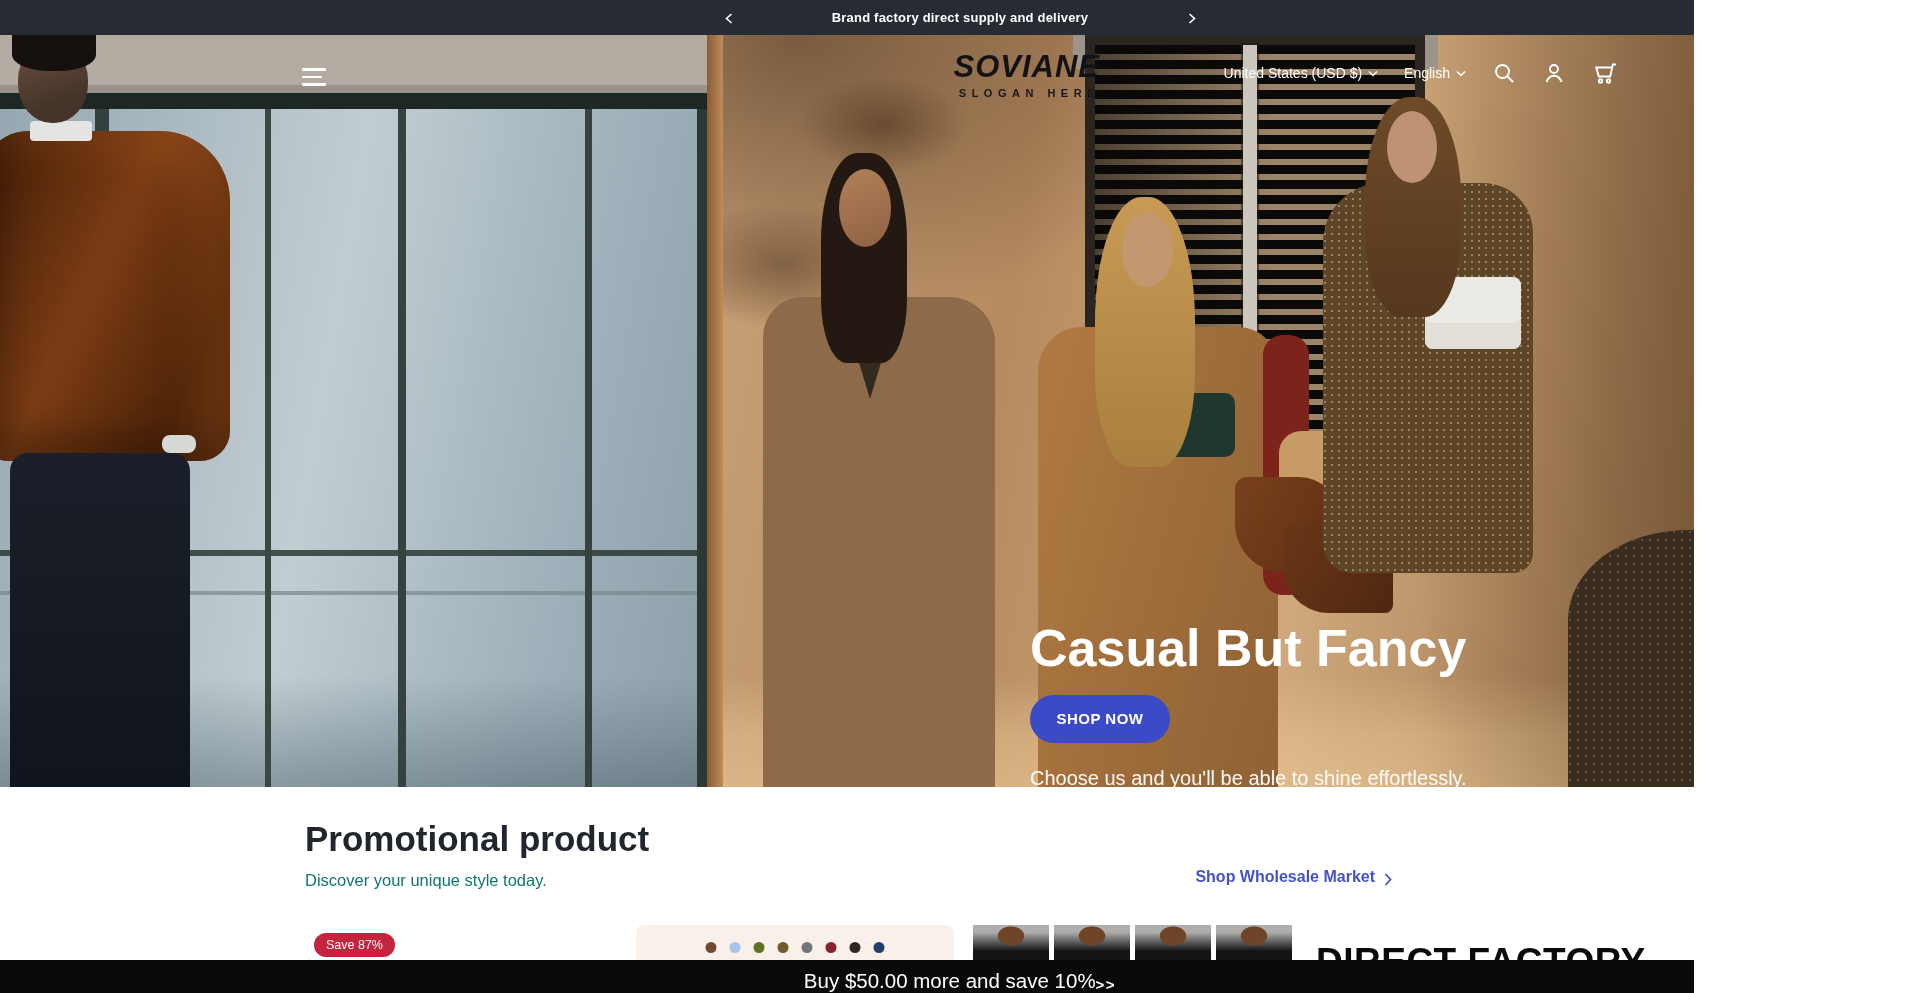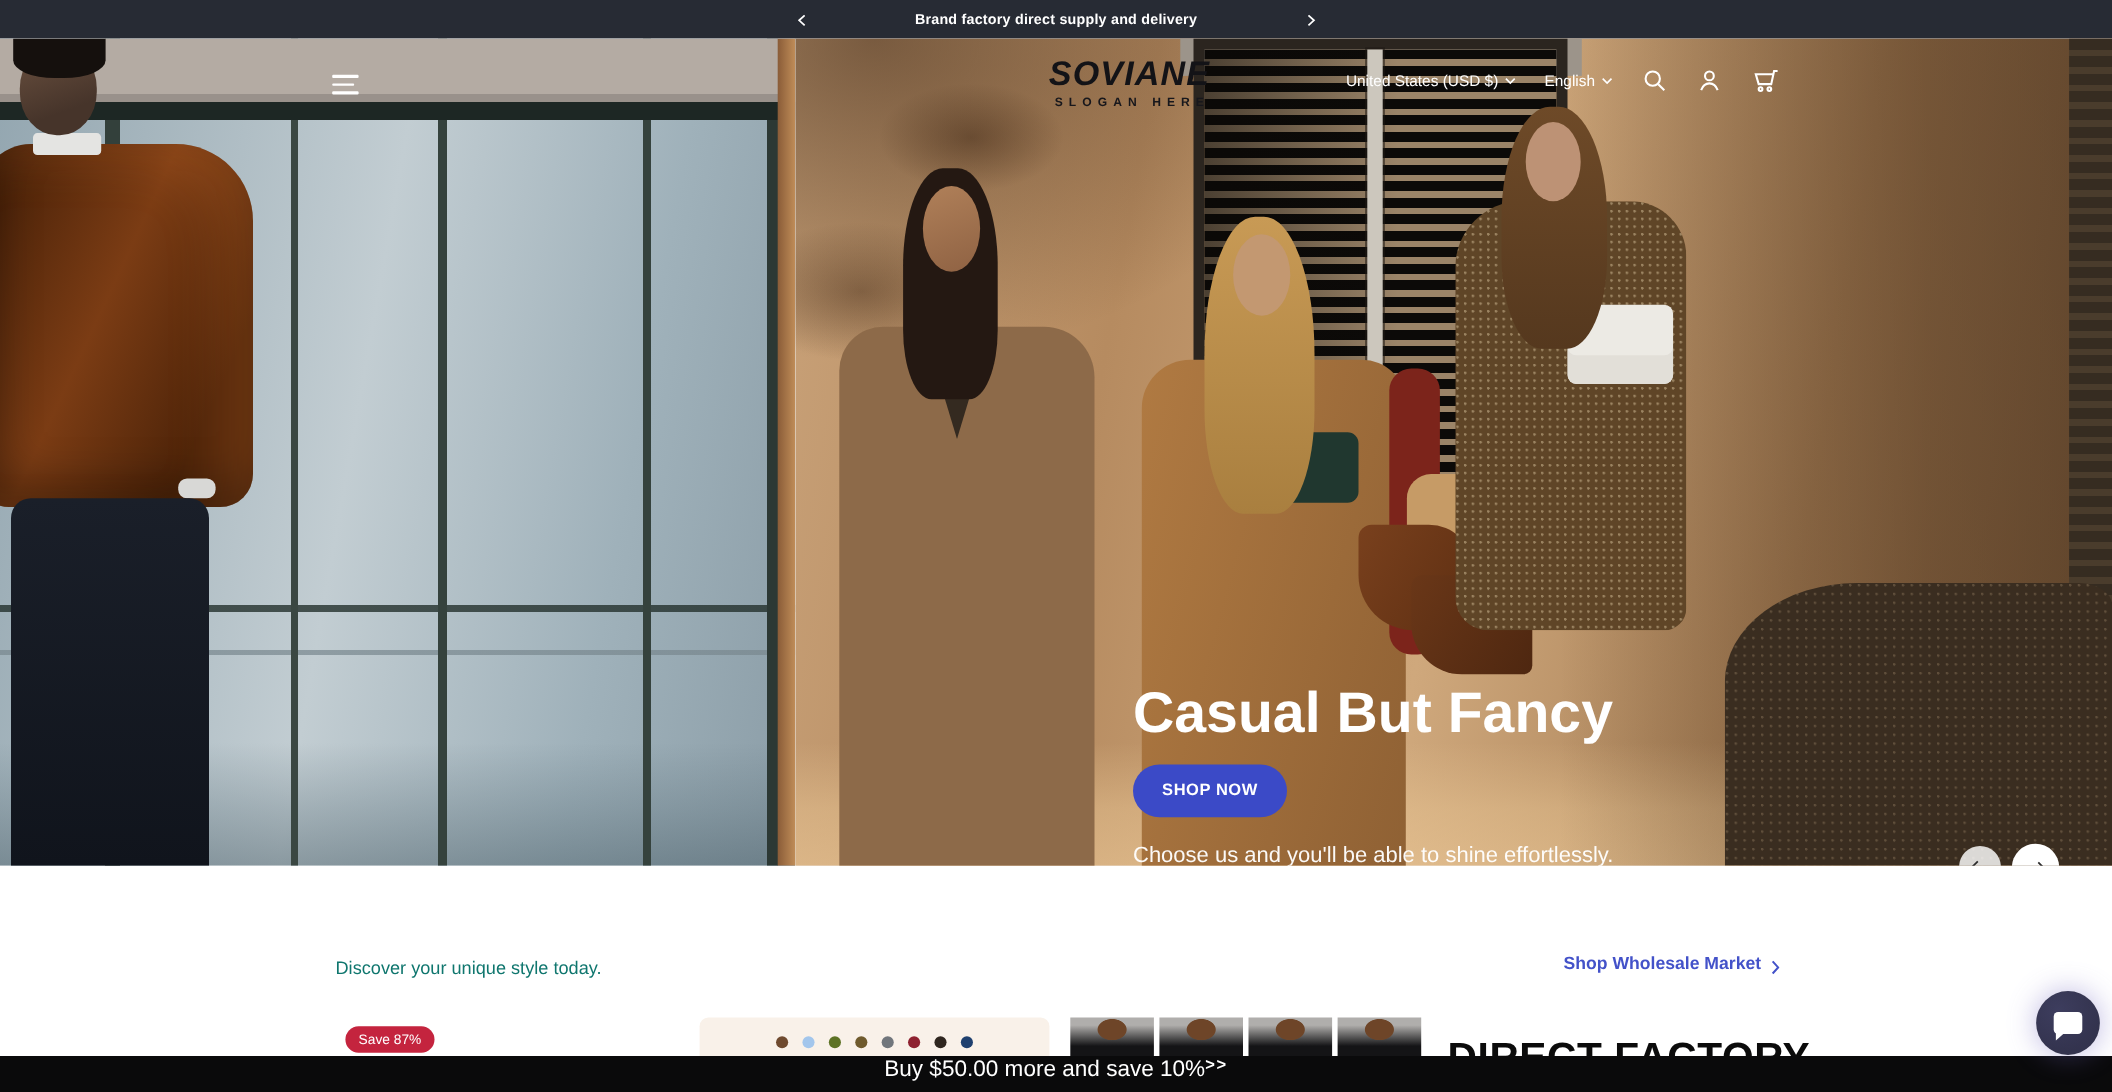--- a/index.html
+++ b/index.html
@@ -1,17 +1,17 @@
 <!DOCTYPE html>
 <html style="--accent-blue: #3b4ac7; --link-blue: #4352c9; --badge-red: #c4243e; --announcement-bg: #272b34; --bottom-bar-bg: #0a0a0b; --chat-bg: #33334e; --card-cream: #f9f1e9;"><head>
 <meta charset="utf-8">
 <style>
   html,body{margin:0;padding:0;background:#fff;}
-  .page{position:relative;width:1920px;height:993px;overflow:hidden;background:#fff;
-        font-family:"Liberation Sans",sans-serif;}
+  .page{position:relative;width:1676px;height:993px;overflow:hidden;background:#fff;
+        font-family:"Liberation Sans",sans-serif;padding-left:18px;}
 
   
   .ann-bar{position:absolute;left:0;top:0;width:1920px;height:35px;background:var(--announcement-bg,#272b34);
            display:flex;align-items:center;justify-content:center;}
   .ann-text{color:#fff;font-size:13px;font-weight:700;letter-spacing:.2px;}
   .ann-nav{position:absolute;top:5px;width:26px;height:26px;display:flex;align-items:center;justify-content:center;
            background:transparent;border:none;cursor:pointer;color:#fff;padding:0;}
   .ann-prev{left:716px;} .ann-next{left:1178px;}
 
   
@@ -132,21 +132,21 @@
   .card3{left:967px;background:#fff;}
   .tiles{position:absolute;left:6px;top:0;display:flex;gap:5px;}
   .tile{width:76px;height:35px;
       background-image:radial-gradient(22px 16px at 50% 11px,#6e4528 58%,rgba(0,0,0,0) 62%),
                        linear-gradient(180deg,#b0aeac 0 7px,#141416 26px);}
   .card4{left:1298px;background:#fff;}
   .df-text{position:absolute;left:18px;top:16px;font-size:37px;font-weight:800;letter-spacing:.5px;color:#0b0b0b;white-space:nowrap;}
 
   
   .bottom-bar{position:absolute;left:0;top:960px;width:1920px;height:33px;background:var(--bottom-bar-bg,#0a0a0b);
-      display:flex;align-items:flex-start;justify-content:center;z-index:50;cursor:pointer;}
+      display:flex;align-items:flex-end;justify-content:center;z-index:50;cursor:pointer;}
   .bb-text{color:#fff;font-size:20.5px;}
   .bb-arrows{color:#fff;font-size:15px;font-weight:700;letter-spacing:1.5px;}
 
   
   .chat-btn{position:absolute;left:1851px;top:901px;width:58px;height:58px;border-radius:50%;border:none;cursor:pointer;
       background:radial-gradient(circle at 35% 30%,#3d3d5e,var(--chat-bg,#33334e) 70%);z-index:60;
       box-shadow:0 0 26px rgba(110,100,190,.45);display:flex;align-items:center;justify-content:center;}
   .chat-bubble{position:relative;width:26px;height:20px;background:#fff;border-radius:4px;}
   .chat-bubble::after{content:"";position:absolute;left:2px;bottom:-6px;width:0;height:0;
       border-left:0 solid transparent;border-right:9px solid transparent;border-top:8px solid #fff;}
@@ -266,20 +266,21 @@
         </svg>
     </button>
     <button class="slider-nav nav-next">
       <svg width="18" height="14" viewBox="0 0 18 14" fill="none" stroke="#2b2b2b" stroke-width="1.6">
           <line x1="1" y1="7" x2="16" y2="7"></line>
           <polyline points="11,2 16,7 11,12"></polyline>
         </svg>
     </button>
   </div>
 
+  <div class="promo-title">Promotional product</div>
   <div class="promo-sub">Discover your unique style today.</div>
   <button class="promo-link">
     <span>Shop Wholesale Market</span>
     <svg width="8" height="13" viewBox="0 0 8 13" fill="none" stroke="#4352c9" stroke-width="1.8">
         <polyline points="1.5,1 6.5,6.5 1.5,12"></polyline>
       </svg>
   </button>
 
   <div class="card card1">
     <div class="badge">Save 87%</div>

